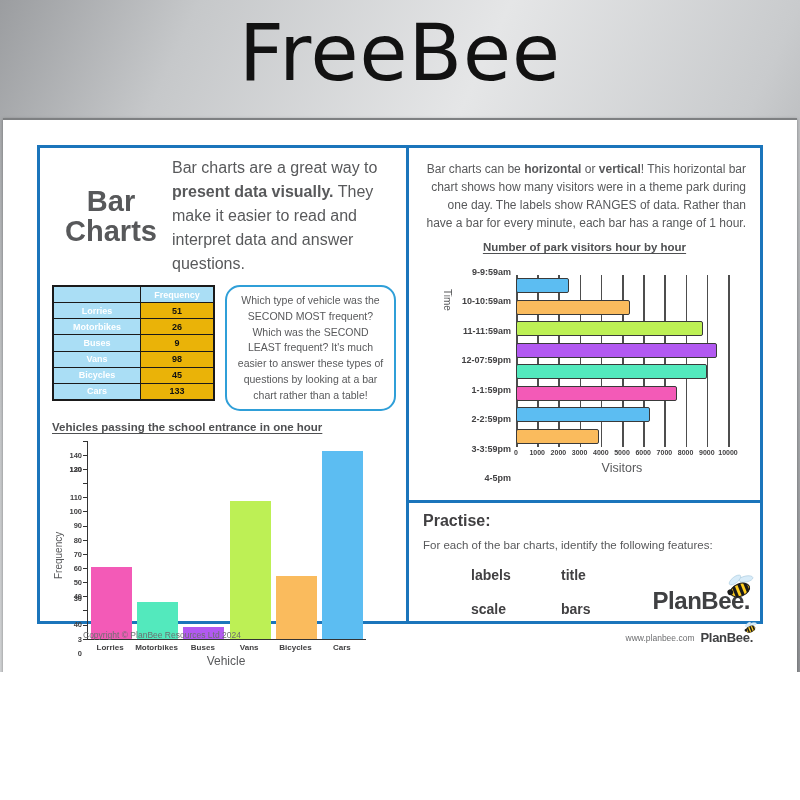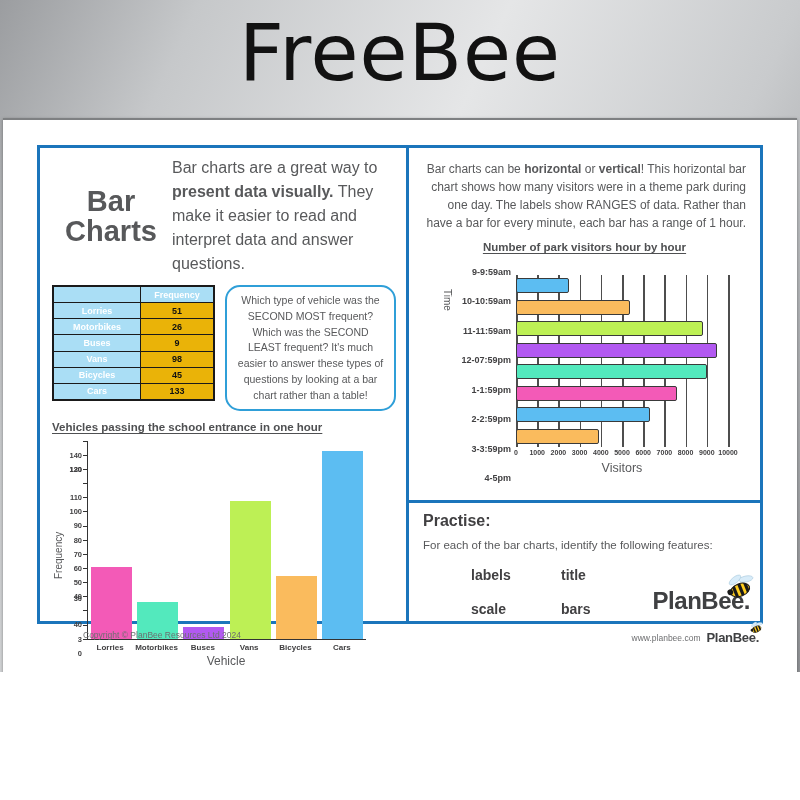--- a/index.html
+++ b/index.html
@@ -71,21 +71,21 @@
 
   .prule{height:2.5px;background:#1b75bb;margin:11px -14px 0 -14px;}
   .pheading{font-size:16px;font-weight:bold;color:#414042;margin-top:9px;}
   .pinstr{font-size:11.5px;color:#58595b;text-align:left;margin-top:9px;}
   .pfeatures{display:grid;grid-template-columns:90px 90px;row-gap:18px;margin:16px 0 0 48px;
     font-size:14px;font-weight:bold;color:#414042;}
   .plogo{position:absolute;right:10px;bottom:6px;font-size:24px;font-weight:bold;color:#3f4042;
     letter-spacing:-0.5px;}
   .plogo .bee{position:absolute;right:-6px;top:-14px;}
 
-  .pfooter{position:absolute;left:0;right:0;top:510px;display:flex;justify-content:space-between;
+  .pfooter{position:absolute;left:0;right:6px;top:510px;display:flex;justify-content:space-between;
     align-items:flex-start;padding:0 38px 0 80px;}
   .copy{font-size:8.5px;color:#6d6e70;}
   .fright{display:flex;align-items:center;gap:6px;position:relative;}
   .fsite{font-size:8.5px;color:#6d6e70;}
   .flogo{font-size:13px;font-weight:bold;color:#3f4042;letter-spacing:-0.3px;position:relative;}
   .flogo .bee{position:absolute;right:-5px;top:-9px;}
   .seg-b{font-weight:bold;}
 </style>
 </head>
 <body>

